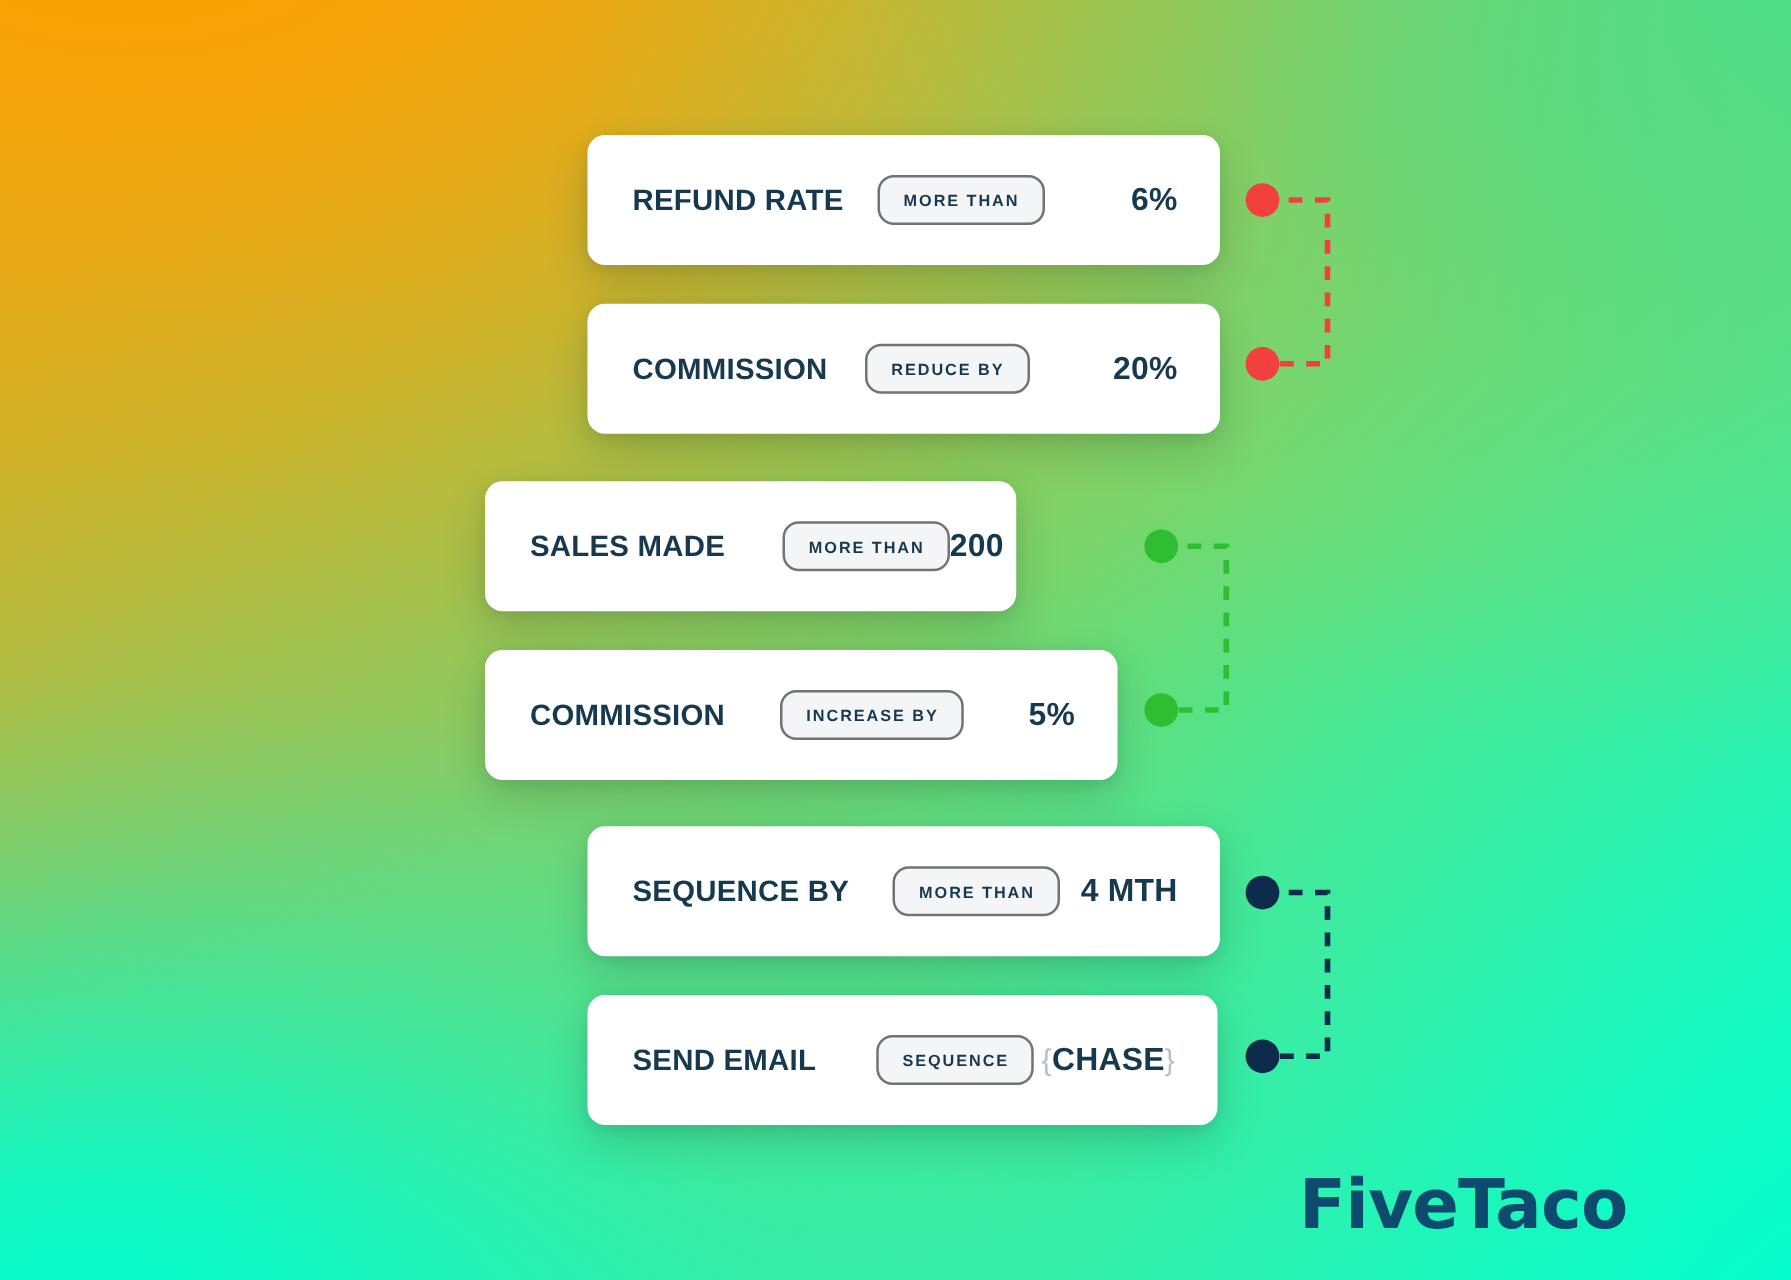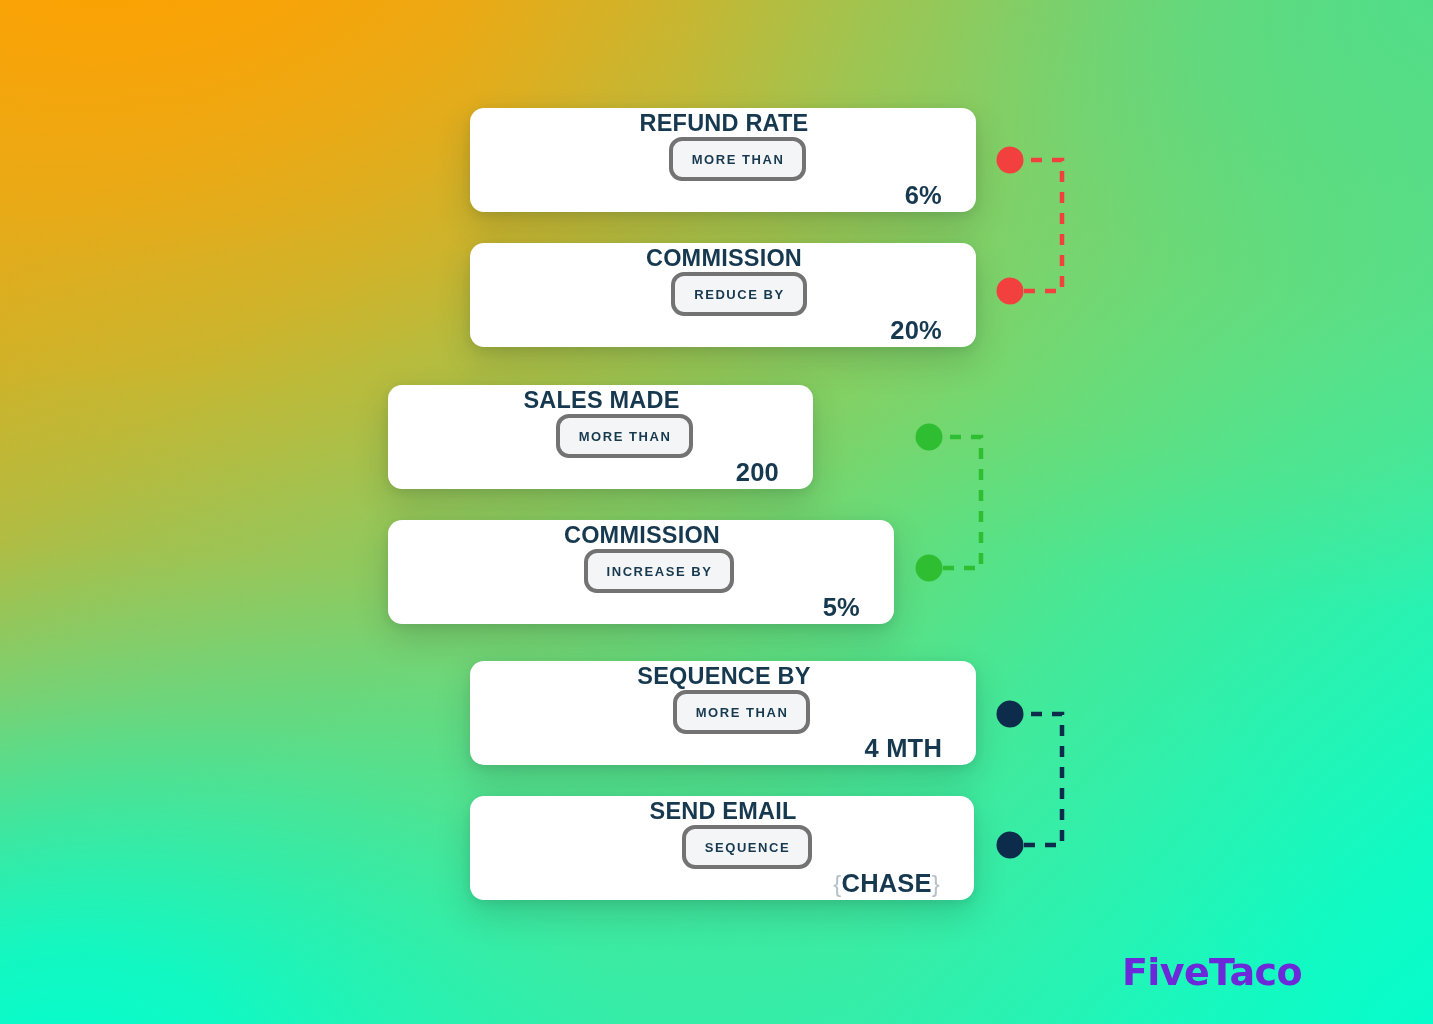--- a/index.html
+++ b/index.html
@@ -88,34 +88,33 @@
                 0 3px 10px rgba(25, 60, 45, 0.10);
     display: flex;
     align-items: center;
   }
 
   .card-inner {
     display: flex;
     align-items: center;
     width: 100%;
     padding: 0 34px 0 36px;
-    flex-direction: column;
   }
 
   .card-label {
     color: #17394F;
     font-size: 23.5px;
     font-weight: 700;
     letter-spacing: 0.2px;
     white-space: nowrap;
   }
 
   .card-pill {
     background: #F4F5F6;
-    border: 4px solid #737373;
+    border: 2px solid #737373;
     border-radius: 13px;
     color: #17394F;
     font-size: 13px;
     font-weight: 700;
     letter-spacing: 1.55px;
     padding: 12px 18px 11px 19px;
     white-space: nowrap;
     line-height: 1;
   }
 
@@ -139,36 +138,36 @@
   #card-commission-reduce { left: 470px; top: 243px; width: 506px; height: 104px; }
   #card-sales-made    { left: 388px; top: 385px; width: 425px; height: 104px; }
   #card-commission-increase { left: 388px; top: 520px; width: 506px; height: 104px; }
   #card-overdue-by    { left: 470px; top: 661px; width: 506px; height: 104px; }
   #card-send-email    { left: 470px; top: 796px; width: 504px; height: 104px; }
 
   
   #card-refund-rate .card-pill   { margin-left: 27px; }
   #card-commission-reduce .card-pill { margin-left: 30px; }
   #card-sales-made .card-pill    { margin-left: 46px; }
-  #card-commission-increase .card-pill { margin-left: 34px; }
+  #card-commission-increase .card-pill { margin-left: 44px; }
   #card-overdue-by .card-pill    { margin-left: 35px; }
   #card-send-email .card-pill    { margin-left: 48px; }
 
   
   .connector { position: absolute; }
 
   .connector svg { display: block; overflow: visible; }
 
   
   #logo {
     position: absolute;
     right: 131px;
     bottom: 33px;
-    color: #6d28d9;
-    font-size: 38px;
+    color: #0c4a6e;
+    font-size: 55px;
     font-weight: 700;
     letter-spacing: -0.6px;
     line-height: 1;
     white-space: nowrap;
     font-family: "DejaVu Sans", sans-serif;
   }
 </style>
 </head>
 <body>
 

